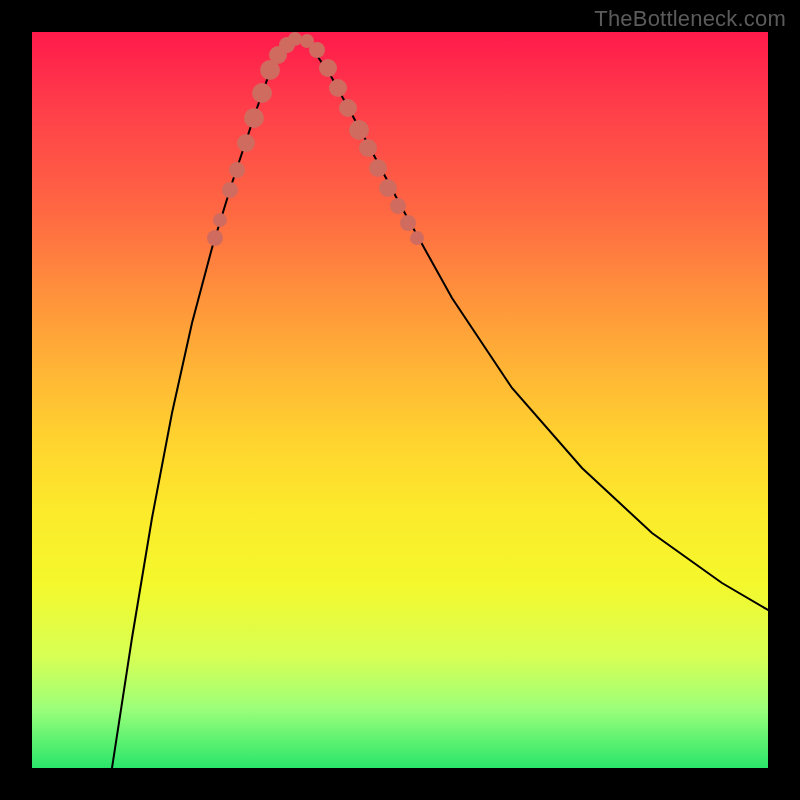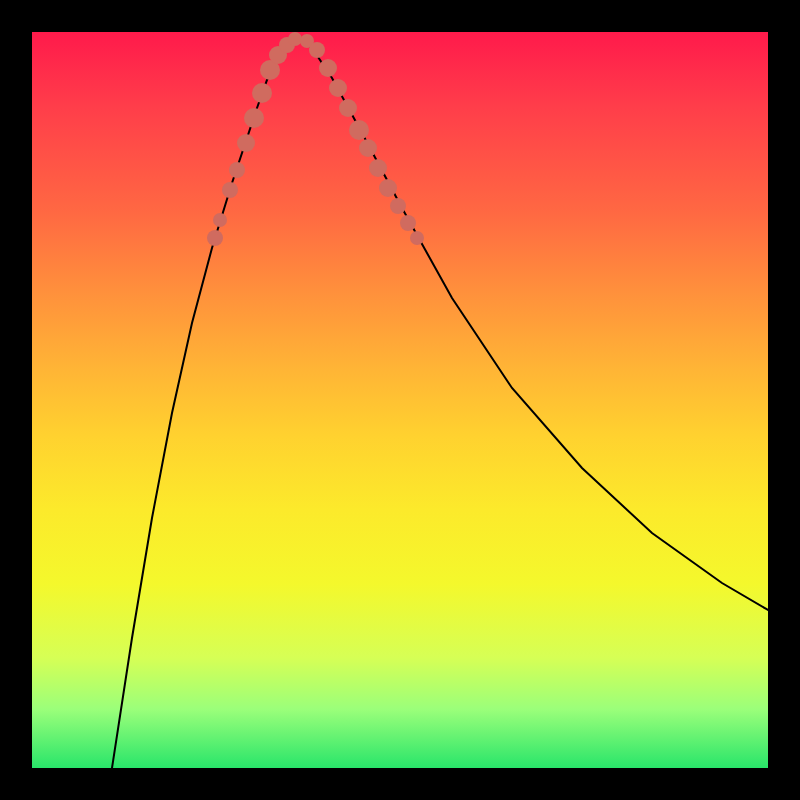--- a/index.html
+++ b/index.html
@@ -64,20 +64,21 @@
     stroke-linecap: round;
   }
   .dots circle {
     fill: #d06b5f;
   }
 </style>
 </head>
 <body>
 
 <div class="frame">
+  <div class="watermark">TheBottleneck.com</div>
   <div class="plot">
     <svg class="curves" viewBox="0 0 736 736">
       <path id="left-curve" class="curve-path" d="M80 736 L100 606 L120 486 L140 381 L160 291 L180 216 L200 151 L215 106 L225 76 L235 48 L245 28 L255 14 L262 6"></path>
       <path id="right-curve" class="curve-path" d="M268 6 L280 16 L300 46 L330 101 L370 176 L420 266 L480 356 L550 436 L620 501 L690 551 L736 578"></path>
       <g id="dots-left" class="dots">
           <circle cx="183" cy="206" r="8"></circle>
           <circle cx="188" cy="188" r="7"></circle>
           <circle cx="198" cy="158" r="8"></circle>
           <circle cx="205" cy="138" r="8"></circle>
           <circle cx="214" cy="111" r="9"></circle>

